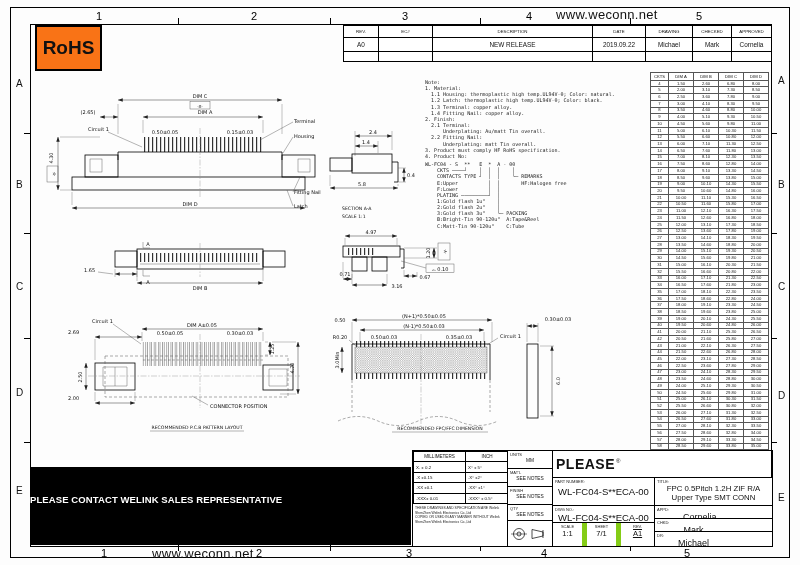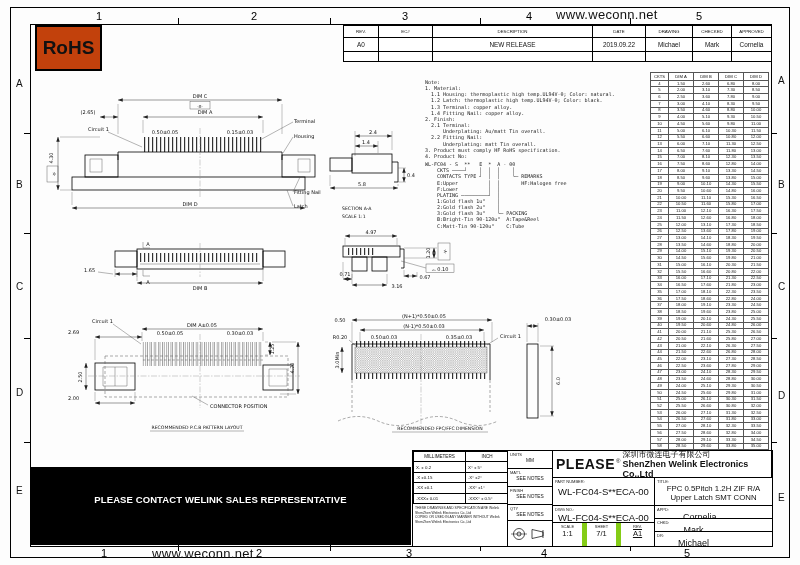--- a/index.html
+++ b/index.html
@@ -7,21 +7,21 @@
        font-family:"Liberation Sans",sans-serif;color:#111;overflow:hidden;}
   .abs{position:absolute;}
   #outer-border{left:10px;top:7px;width:778px;height:549px;border:1px solid #000;}
   #inner-frame{left:30px;top:24px;width:740px;height:521px;border:1px solid #000;}
   .rlabel{font-size:11px;color:#000;line-height:11px;}
   .site{font-size:13px;letter-spacing:.3px;}
   .letter{font-size:10px;}
   .tick-v{width:1px;height:6px;background:#000;}
   .tick-h{width:6px;height:1px;background:#000;}
   #rohs-box{left:35px;top:25px;width:63px;height:42px;border:2px solid #000;
-    display:flex;align-items:center;justify-content:center;font-size:19px;font-weight:bold;background:#c2410c;}
+    display:flex;align-items:center;justify-content:center;font-size:19px;font-weight:bold;background:#f97316;}
   table{border-collapse:collapse;background:#fff;}
   
   #revTable{width:428px;table-layout:fixed;}
   #revTable th{font-size:4.4px;font-weight:normal;border:1px solid #000;height:11px;padding:0;}
   #revTable td{font-size:6.4px;text-align:center;border:1px solid #000;height:13px;padding:0;}
   #revTable tr:last-child td{height:9px;}
   
   pre{margin:0;font-family:"DejaVu Sans Mono",monospace;font-size:5px;line-height:6.15px;color:#222;}
   #product-pre{margin-top:2px;}
   
@@ -33,21 +33,21 @@
   #draw .out{stroke:#000;stroke-width:0.8;fill:none;}
   #draw .thin{stroke:#444;stroke-width:0.4;fill:none;}
   #draw .ext{stroke:#555;stroke-width:0.35;fill:none;}
   #draw .dim{stroke:#222;stroke-width:0.45;marker-start:url(#ar);marker-end:url(#ar);}
   #draw .cl{stroke:#888;stroke-width:0.4;stroke-dasharray:6 1.5 1.5 1.5;}
   #draw .dash{stroke:#555;stroke-width:0.5;stroke-dasharray:3 2;fill:none;}
   #draw text{font-family:"DejaVu Sans",sans-serif;font-size:5px;fill:#111;}
   #draw text.cap{font-size:4.6px;}
   #draw text.sm{font-size:4.3px;}
   
-  #banner{left:30px;top:467px;width:381px;height:78px;background:#000;color:#fff;text-align:center;}
+  #banner{left:30px;top:467px;width:381px;height:78px;background:#000;color:#fff;}
   #banner .btxt{padding-top:27px;}
   #banner div.bline{font-size:9.5px;font-weight:bold;line-height:12px;letter-spacing:.1px;}
   
   #tblock{left:412px;top:450px;width:359px;height:95px;border:1px solid #000;background:#fff;}
   #tblock .cell{position:absolute;box-sizing:border-box;border-right:1px solid #000;border-bottom:1px solid #000;overflow:hidden;}
   #tolTable{width:95px;height:53px;table-layout:fixed;}
   #tolTable th{font-size:4.6px;font-weight:normal;border:1px solid #000;padding:0;}
   #tolTable td{font-size:4.4px;border:1px solid #000;padding:0 2px;}
   .legal{font-size:3.4px;line-height:4.6px;padding:2px;white-space:pre-line;color:#222;}
   .lab{font-size:4px;color:#222;display:block;padding:1px 0 0 2px;}
@@ -865,34 +865,30 @@
       <circle cx="9" cy="10" r="2" fill="none" stroke="#000" stroke-width="0.7"></circle>
       <line x1="1" y1="10" x2="17" y2="10" stroke="#000" stroke-width="0.5"></line>
       <path d="M22,5.5 L33,8 V12 L22,14.5 z" fill="none" stroke="#000" stroke-width="0.7"></path>
       <line x1="33" y1="6" x2="33" y2="14" stroke="#000" stroke-width="0.7"></line>
     </svg>
   </div>
 
   <div class="cell company" style="left:140px;top:0;width:219px;height:27px;">
     <span class="brand">PLEASE</span>
     <span class="reg">®</span>
-    <span style="display:block;">
-      <span class="cn">深圳市微连电子有限公司</span>
-      <span class="en">ShenZhen Welink Electronics Co.,Ltd</span>
-    </span>
   </div>
 
   <div class="cell" style="left:140px;top:27px;width:102px;height:28px;">
     <span class="lab">PART NUMBER:</span>
     <div class="bigval">WL-FC04-S**ECA-00</div>
   </div>
   <div class="cell" style="left:242px;top:27px;width:117px;height:28px;border-right:none;">
     <span class="lab">TITLE:</span>
     <div class="titleval">FPC 0.5Pitch 1.2H ZIF R/A</div>
-    <div class="titleval">Upper Latch SMT CONN</div>
+    <div class="titleval">Upper Type SMT CONN</div>
   </div>
 
   <div class="cell" style="left:140px;top:55px;width:102px;height:17px;">
     <span class="lab">DWG NO.:</span>
     <div class="bigval" style="margin-top:0;">WL-FC04-S**ECA-00</div>
   </div>
   <div class="cell" style="left:140px;top:72px;width:102px;height:23px;border-bottom:none;">
     <div class="ssrcol" style="width:34px;">
       <span class="lab">SCALE</span>
       <div class="v">1:1</div>

